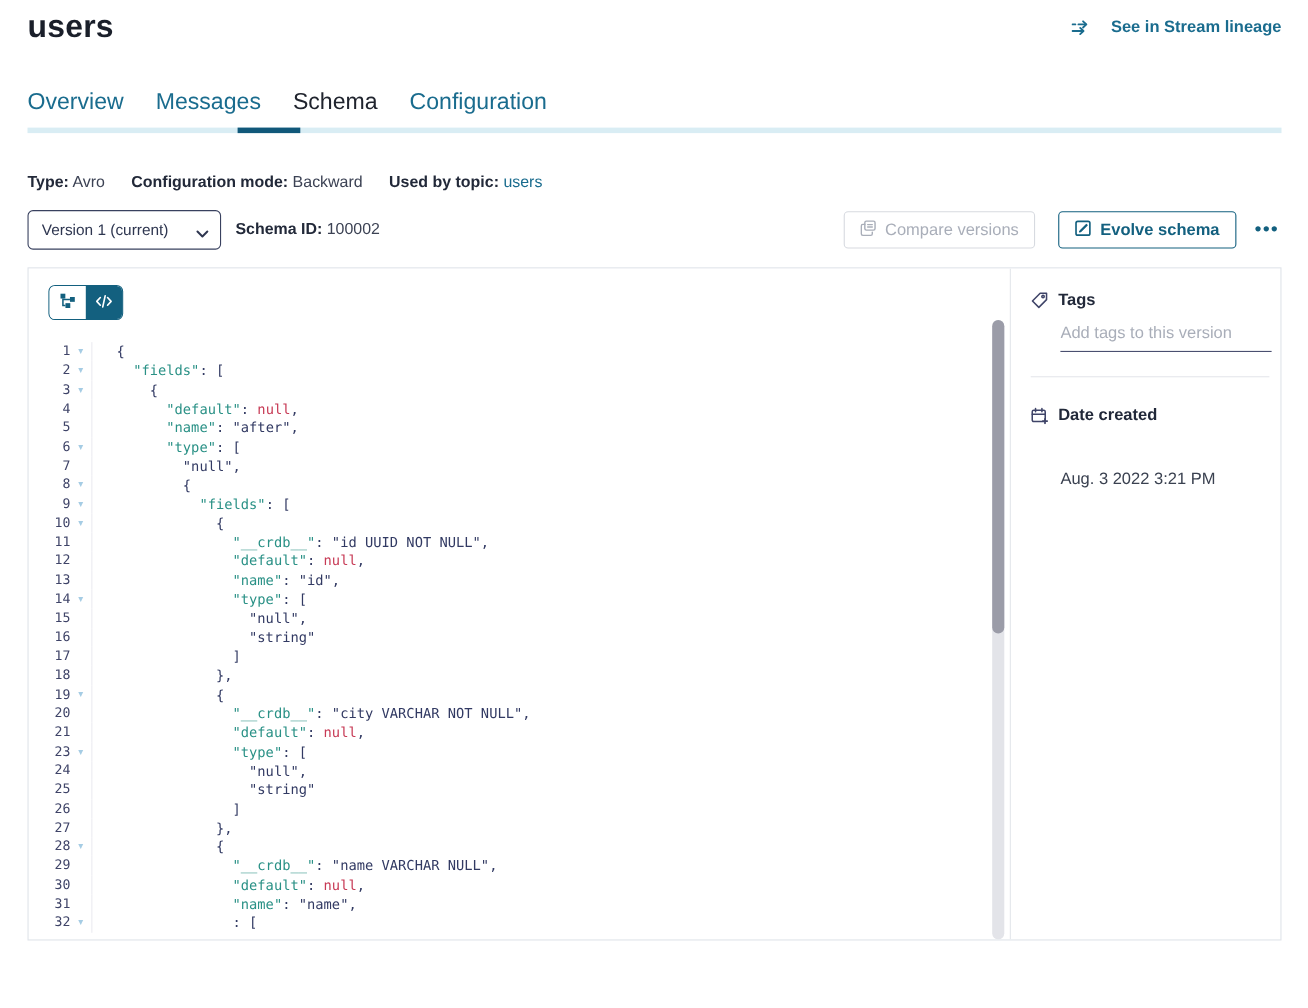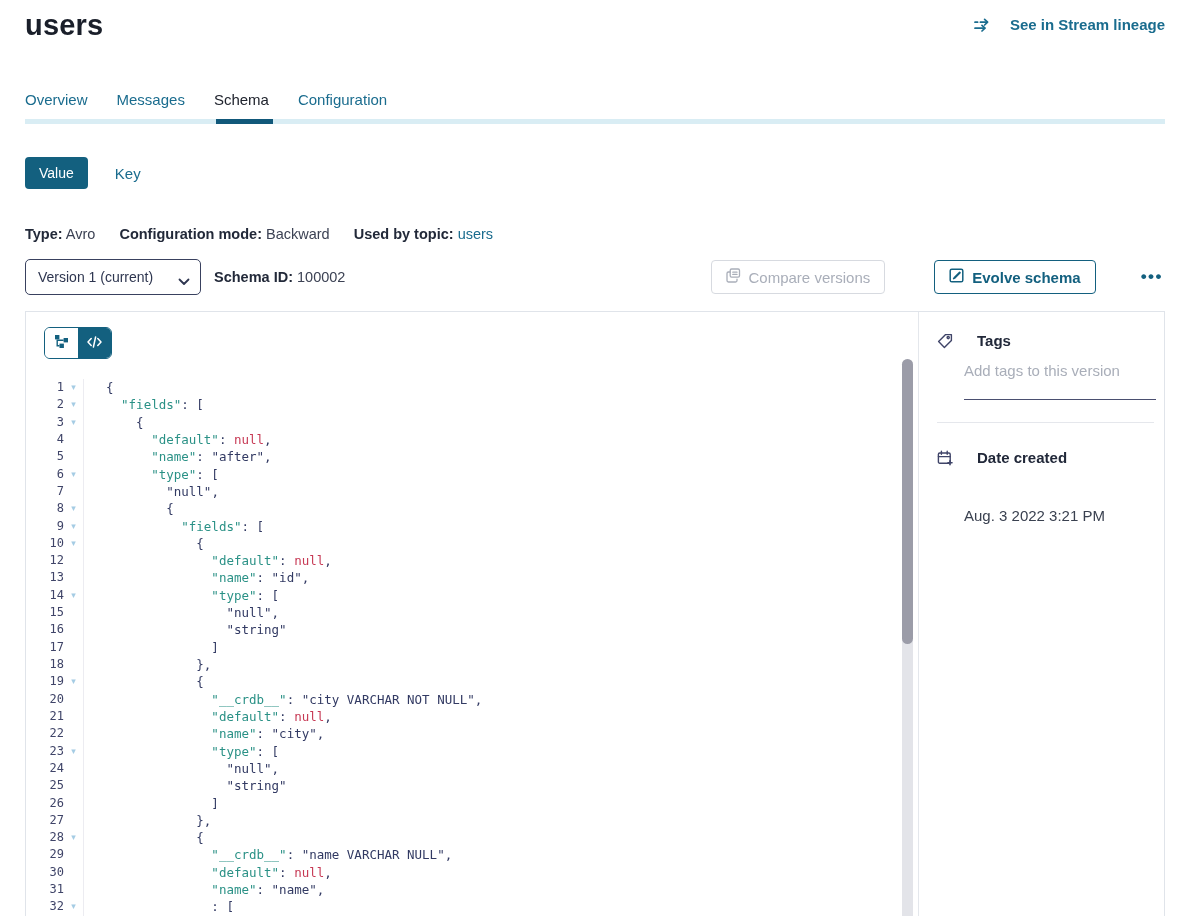--- a/index.html
+++ b/index.html
@@ -10,21 +10,21 @@
   }
   .page { padding:0 24px 0 25px; }
 
   
   .header-row { display:flex; align-items:flex-start; justify-content:space-between; padding-top:9px; }
   .page-title { font-size:29px; font-weight:700; color:#1a1f2a; letter-spacing:.2px; }
   .lineage-link { display:flex; align-items:center; gap:19px; color:#1a6c8e; font-size:15px; font-weight:700; text-decoration:none; margin-top:7px; cursor:pointer; }
   .lineage-link svg { display:block; }
 
   
-  .tabs { display:flex; gap:29px; margin-top:49px; font-size:15px; }
+  .tabs { display:flex; gap:29px; margin-top:39px; font-size:21px; }
   .tab { color:#1a6c8e; cursor:pointer; padding-bottom:11px; }
   .tab.active { color:#20242e; font-weight:500; }
   .tab-track { position:relative; height:5px; background:#d9edf4; width:1140px; }
   .tab-indicator { position:absolute; left:191px; width:57px; height:5px; background:#11587a; }
 
   
   .vk-row { margin-top:33px; display:flex; align-items:center; }
   .value-btn { background:#13607f; color:#fff; border:none; border-radius:4px; font-family:inherit;
                font-size:14px; padding:8px 14px; cursor:pointer; }
   .key-link { color:#1a6c8e; font-size:15px; margin-left:27px; cursor:pointer; }
@@ -35,21 +35,21 @@
   .meta-link { color:#1a6c8e; cursor:pointer; }
 
   
   .toolbar { margin-top:17px; display:flex; align-items:center; }
   .select-wrap { position:relative; }
   .version-select { appearance:none; -webkit-appearance:none; width:176px; height:36px;
       border:1.5px solid #39415f; border-radius:5px; background:#fff; color:#2e3650;
       font-family:inherit; font-size:14px; padding:0 30px 0 12px; cursor:pointer; }
   .select-chevron { position:absolute; right:11px; top:13px; pointer-events:none; }
   .schema-id { margin-left:13px; font-size:14.5px; color:#3c4254; }
-  .toolbar-right { margin-left:auto; display:flex; align-items:center;gap:28px; }
+  .toolbar-right { margin-left:auto; display:flex; align-items:center; }
   .btn { display:flex; align-items:center; gap:8px; height:34px; padding:0 14px; border-radius:4px;
          background:#fff; font-family:inherit; font-size:15px; cursor:pointer; }
   .btn-compare { border:1px solid #d7dae0; color:#a9aeb9; font-weight:500; cursor:default; }
   .btn-evolve { border:1px solid #13607f; color:#13607f; font-weight:700; margin-left:21px; }
   .more-btn { border:none; background:none; color:#13607f; font-size:17px; font-weight:700;
               letter-spacing:1.5px; margin-left:15px; cursor:pointer; padding:4px 2px; }
 
   
   .main { margin:16px 24px 0 25px; width:1140px; height:612px; border:1px solid #e0e4ea;
           display:flex; overflow:hidden; background:#fff; }
@@ -70,24 +70,24 @@
         font-family:"DejaVu Sans Mono", monospace; font-size:12.5px; line-height:17.32px; color:#323a63; }
   .tk { color:#2a9186; }
   .ts { color:#323a63; }
   .tn { color:#c73a55; }
 
   .sb-track { position:absolute; top:47px; bottom:0; right:5px; width:11px; background:#e3e4e9; border-radius:6px; }
   .sb-thumb { position:absolute; top:0; left:0; width:11px; height:285px; background:#9b9ca8; border-radius:6px; cursor:pointer; }
 
   
   .sidebar { flex:1; padding:20px 18px 0 18px; }
-  .side-header { display:flex; align-items:center; gap:24px; font-size:15px; font-weight:700; color:#212839; }
+  .side-header { display:flex; align-items:center; gap:9px; font-size:15px; font-weight:700; color:#212839; }
   .side-header svg { flex:none; display:block; }
   .tags-input { display:block; margin:13px 0 0 27px; width:192px; border:none; outline:none;
-      border-bottom:1px solid #4a4f70; padding:0 0 20px 0; font-family:inherit; font-size:15px; color:#3b4254; background:transparent; }
+      border-bottom:1px solid #4a4f70; padding:0 0 8px 0; font-family:inherit; font-size:15px; color:#3b4254; background:transparent; }
   .tags-input::placeholder { color:#a9aeb9; }
   .side-divider { border:none; border-top:1px solid #e5e7ec; margin:22px 0 0 0; width:217px; }
   .side-section { margin-top:28px; }
   .side-value { margin:11px 0 0 27px; font-size:15px; color:#5f6572; }
   .side-value.dark { color:#3a4150;margin-top:41px; }
 </style>
 </head>
 <body>
 
 <div class="page">
@@ -111,24 +111,20 @@
   <div class="tabs">
     <div class="tab">Overview</div>
     <div class="tab">Messages</div>
     <div class="tab active">Schema</div>
     <div class="tab">Configuration</div>
   </div>
   <div class="tab-track">
     <div class="tab-indicator"></div>
   </div>
 
-  <div class="vk-row">
-    <button class="value-btn">Value</button>
-    <span class="key-link">Key</span>
-  </div>
 
   <div class="meta-row">
     <span>
       <span class="meta-label">Type:</span>
       <span>Avro</span>
     </span>
     <span>
       <span class="meta-label">Configuration mode:</span>
       <span>Backward</span>
     </span>
@@ -245,20 +241,25 @@
             <span class="ln">9</span>
             <span class="fold">▾</span>
             <code>          <span class="tk">"fields"</span>: [</code>
           </div>
           <div class="code-line">
             <span class="ln">10</span>
             <span class="fold">▾</span>
             <code>            {</code>
           </div>
           <div class="code-line">
+            <span class="ln">11</span>
+            <span class="fold"></span>
+            <code>              <span class="tk">"__crdb__"</span>: <span class="ts">"id UUID NOT NULL"</span>,</code>
+          </div>
+          <div class="code-line">
             <span class="ln">12</span>
             <span class="fold"></span>
             <code>              <span class="tk">"default"</span>: <span class="tn">null</span>,</code>
           </div>
           <div class="code-line">
             <span class="ln">13</span>
             <span class="fold"></span>
             <code>              <span class="tk">"name"</span>: <span class="ts">"id"</span>,</code>
           </div>
           <div class="code-line">
@@ -293,25 +294,20 @@
           </div>
           <div class="code-line">
             <span class="ln">20</span>
             <span class="fold"></span>
             <code>              <span class="tk">"__crdb__"</span>: <span class="ts">"city VARCHAR NOT NULL"</span>,</code>
           </div>
           <div class="code-line">
             <span class="ln">21</span>
             <span class="fold"></span>
             <code>              <span class="tk">"default"</span>: <span class="tn">null</span>,</code>
-          </div>
-          <div class="code-line">
-            <span class="ln">22</span>
-            <span class="fold"></span>
-            <code>              <span class="tk">"name"</span>: <span class="ts">"city"</span>,</code>
           </div>
           <div class="code-line">
             <span class="ln">23</span>
             <span class="fold">▾</span>
             <code>              <span class="tk">"type"</span>: [</code>
           </div>
           <div class="code-line">
             <span class="ln">24</span>
             <span class="fold"></span>
             <code>                <span class="ts">"null"</span>,</code>

